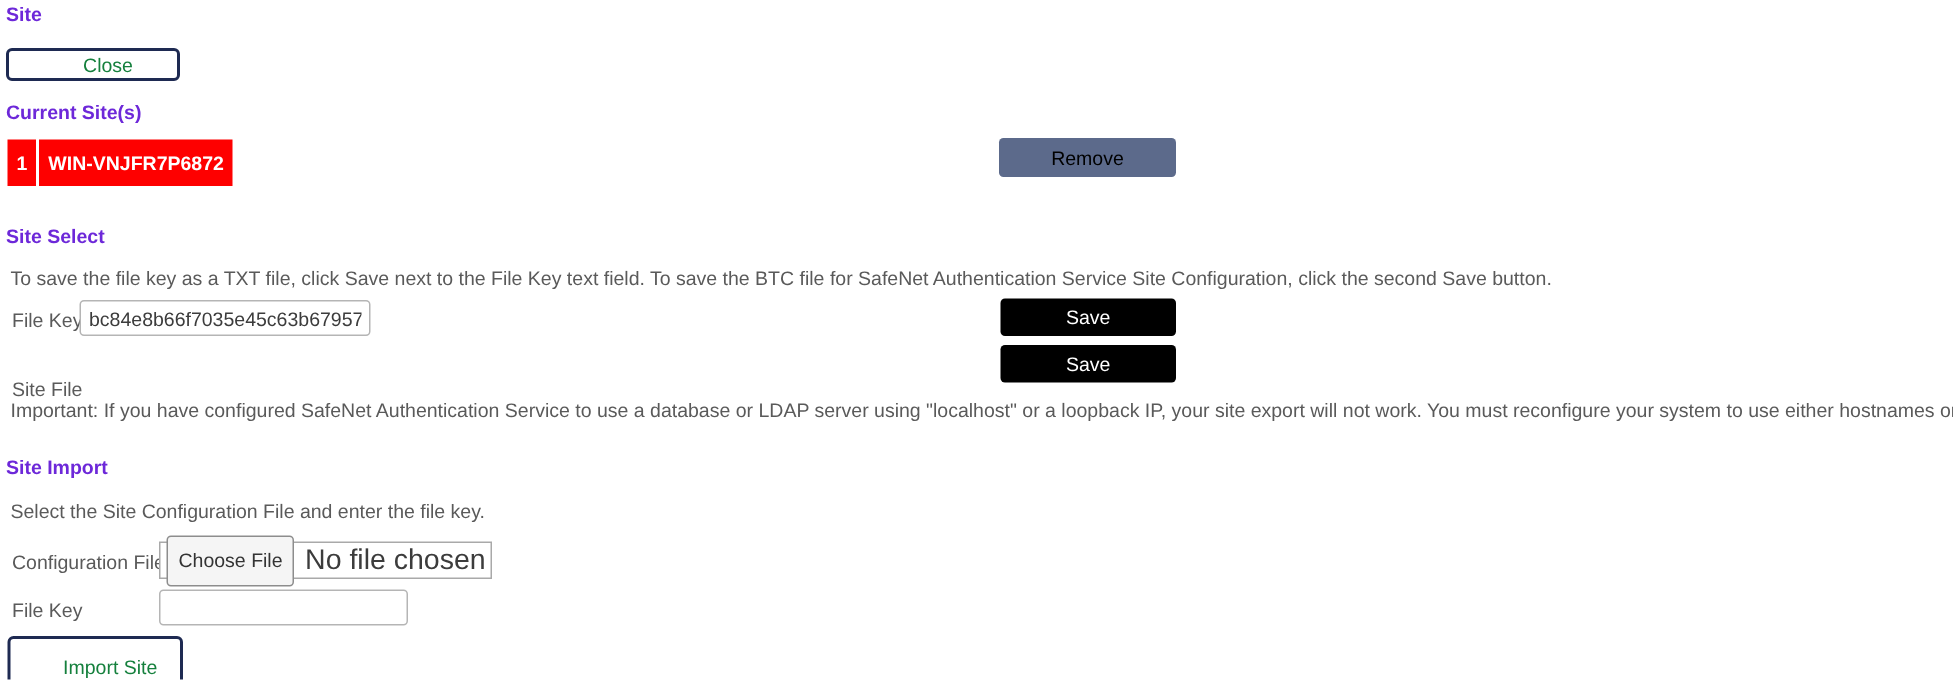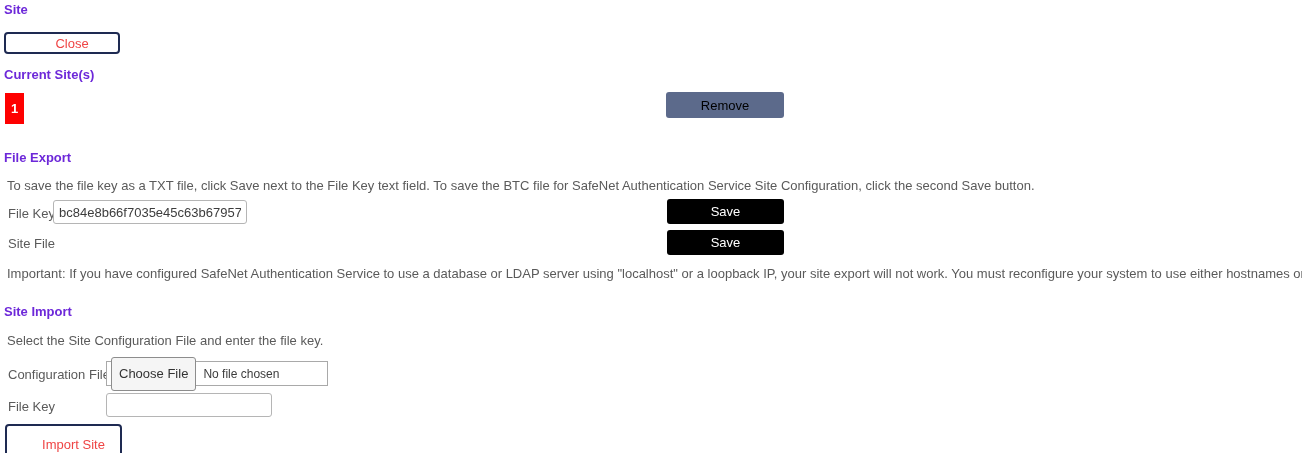--- a/index.html
+++ b/index.html
@@ -18,21 +18,21 @@
     color: #6d28d9;
     font-size: 13px;
   }
   .body-text { color: #5a5a5a; font-size: 13px; white-space: nowrap; }
 
   
   .btn-outline {
     background: #ffffff;
     border: 2px solid #1e2a52;
     border-radius: 4px;
-    color: #ef4444;
+    color: #15803d;
     font-family: "Liberation Sans", sans-serif;
     font-size: 13px;
     text-align: right;
     cursor: pointer;
     display: flex; align-items: center; justify-content: center; padding-left: 20px;
   }
   
   .btn-solid {
     background: #000000;
     border: none;
@@ -102,50 +102,51 @@
     color: #333333;
     font-family: "Liberation Sans", sans-serif;
     font-size: 13px;
     height: 19px;
     padding: 16px 7px;
     display: flex; align-items: center;
     cursor: pointer;
   }
   .no-file-text {
     color: #3c3c3c;
-    font-size: 12px;
+    font-size: 19px;
     margin-left: 7px;
     white-space: nowrap;
   }
 </style>
 </head>
 <body>
 
 <div class="abs heading" style="left:4px; top:2px;">Site</div>
 
 <button class="abs btn-outline" style="left:4px; top:32px; width:116px; height:22px;">Close</button>
 
 <div class="abs heading" style="left:4px; top:67px;">Current Site(s)</div>
 
 <div class="abs site-row" style="left:5px; top:93px;">
   <div class="site-cell">1</div>
+  <div class="site-cell">WIN-VNJFR7P6872</div>
 </div>
 
 <button class="abs btn-disabled" style="left:666px; top:92px; width:118px; height:26px;" disabled="">Remove</button>
 
-<div class="abs heading" style="left:4px; top:150px;">File Export</div>
+<div class="abs heading" style="left:4px; top:150px;">Site Select</div>
 
 <div class="abs body-text" style="left:7px; top:178px;">To save the file key as a TXT file, click Save next to the File Key text field. To save the BTC file for SafeNet Authentication Service Site Configuration, click the second Save button.</div>
 
 <div class="abs body-text" style="left:8px; top:206px;">File Key:</div>
 <input class="abs text-input" style="left: 53px; top: 200px; width: 194px;" type="text" value="bc84e8b66f7035e45c63b679574f5">
 
 <button class="abs btn-solid" style="left:667px; top:199px; width:117px; height:25px;">Save</button>
 
-<div class="abs body-text" style="left:8px; top:236px;">Site File</div>
+<div class="abs body-text" style="left:8px; top:252px;">Site File</div>
 
 <button class="abs btn-solid" style="left:667px; top:230px; width:117px; height:25px;">Save</button>
 
 <div class="abs body-text" style="left:7px; top:266px;">Important: If you have configured SafeNet Authentication Service to use a database or LDAP server using "localhost" or a loopback IP, your site export will not work. You must reconfigure your system to use either hostnames or IPs for the connections.</div>
 
 <div class="abs heading" style="left:4px; top:304px;">Site Import</div>
 
 <div class="abs body-text" style="left:7px; top:333px;">Select the Site Configuration File and enter the file key.</div>
 
 <div class="abs body-text" style="left:8px; top:367px;">Configuration File:</div>

